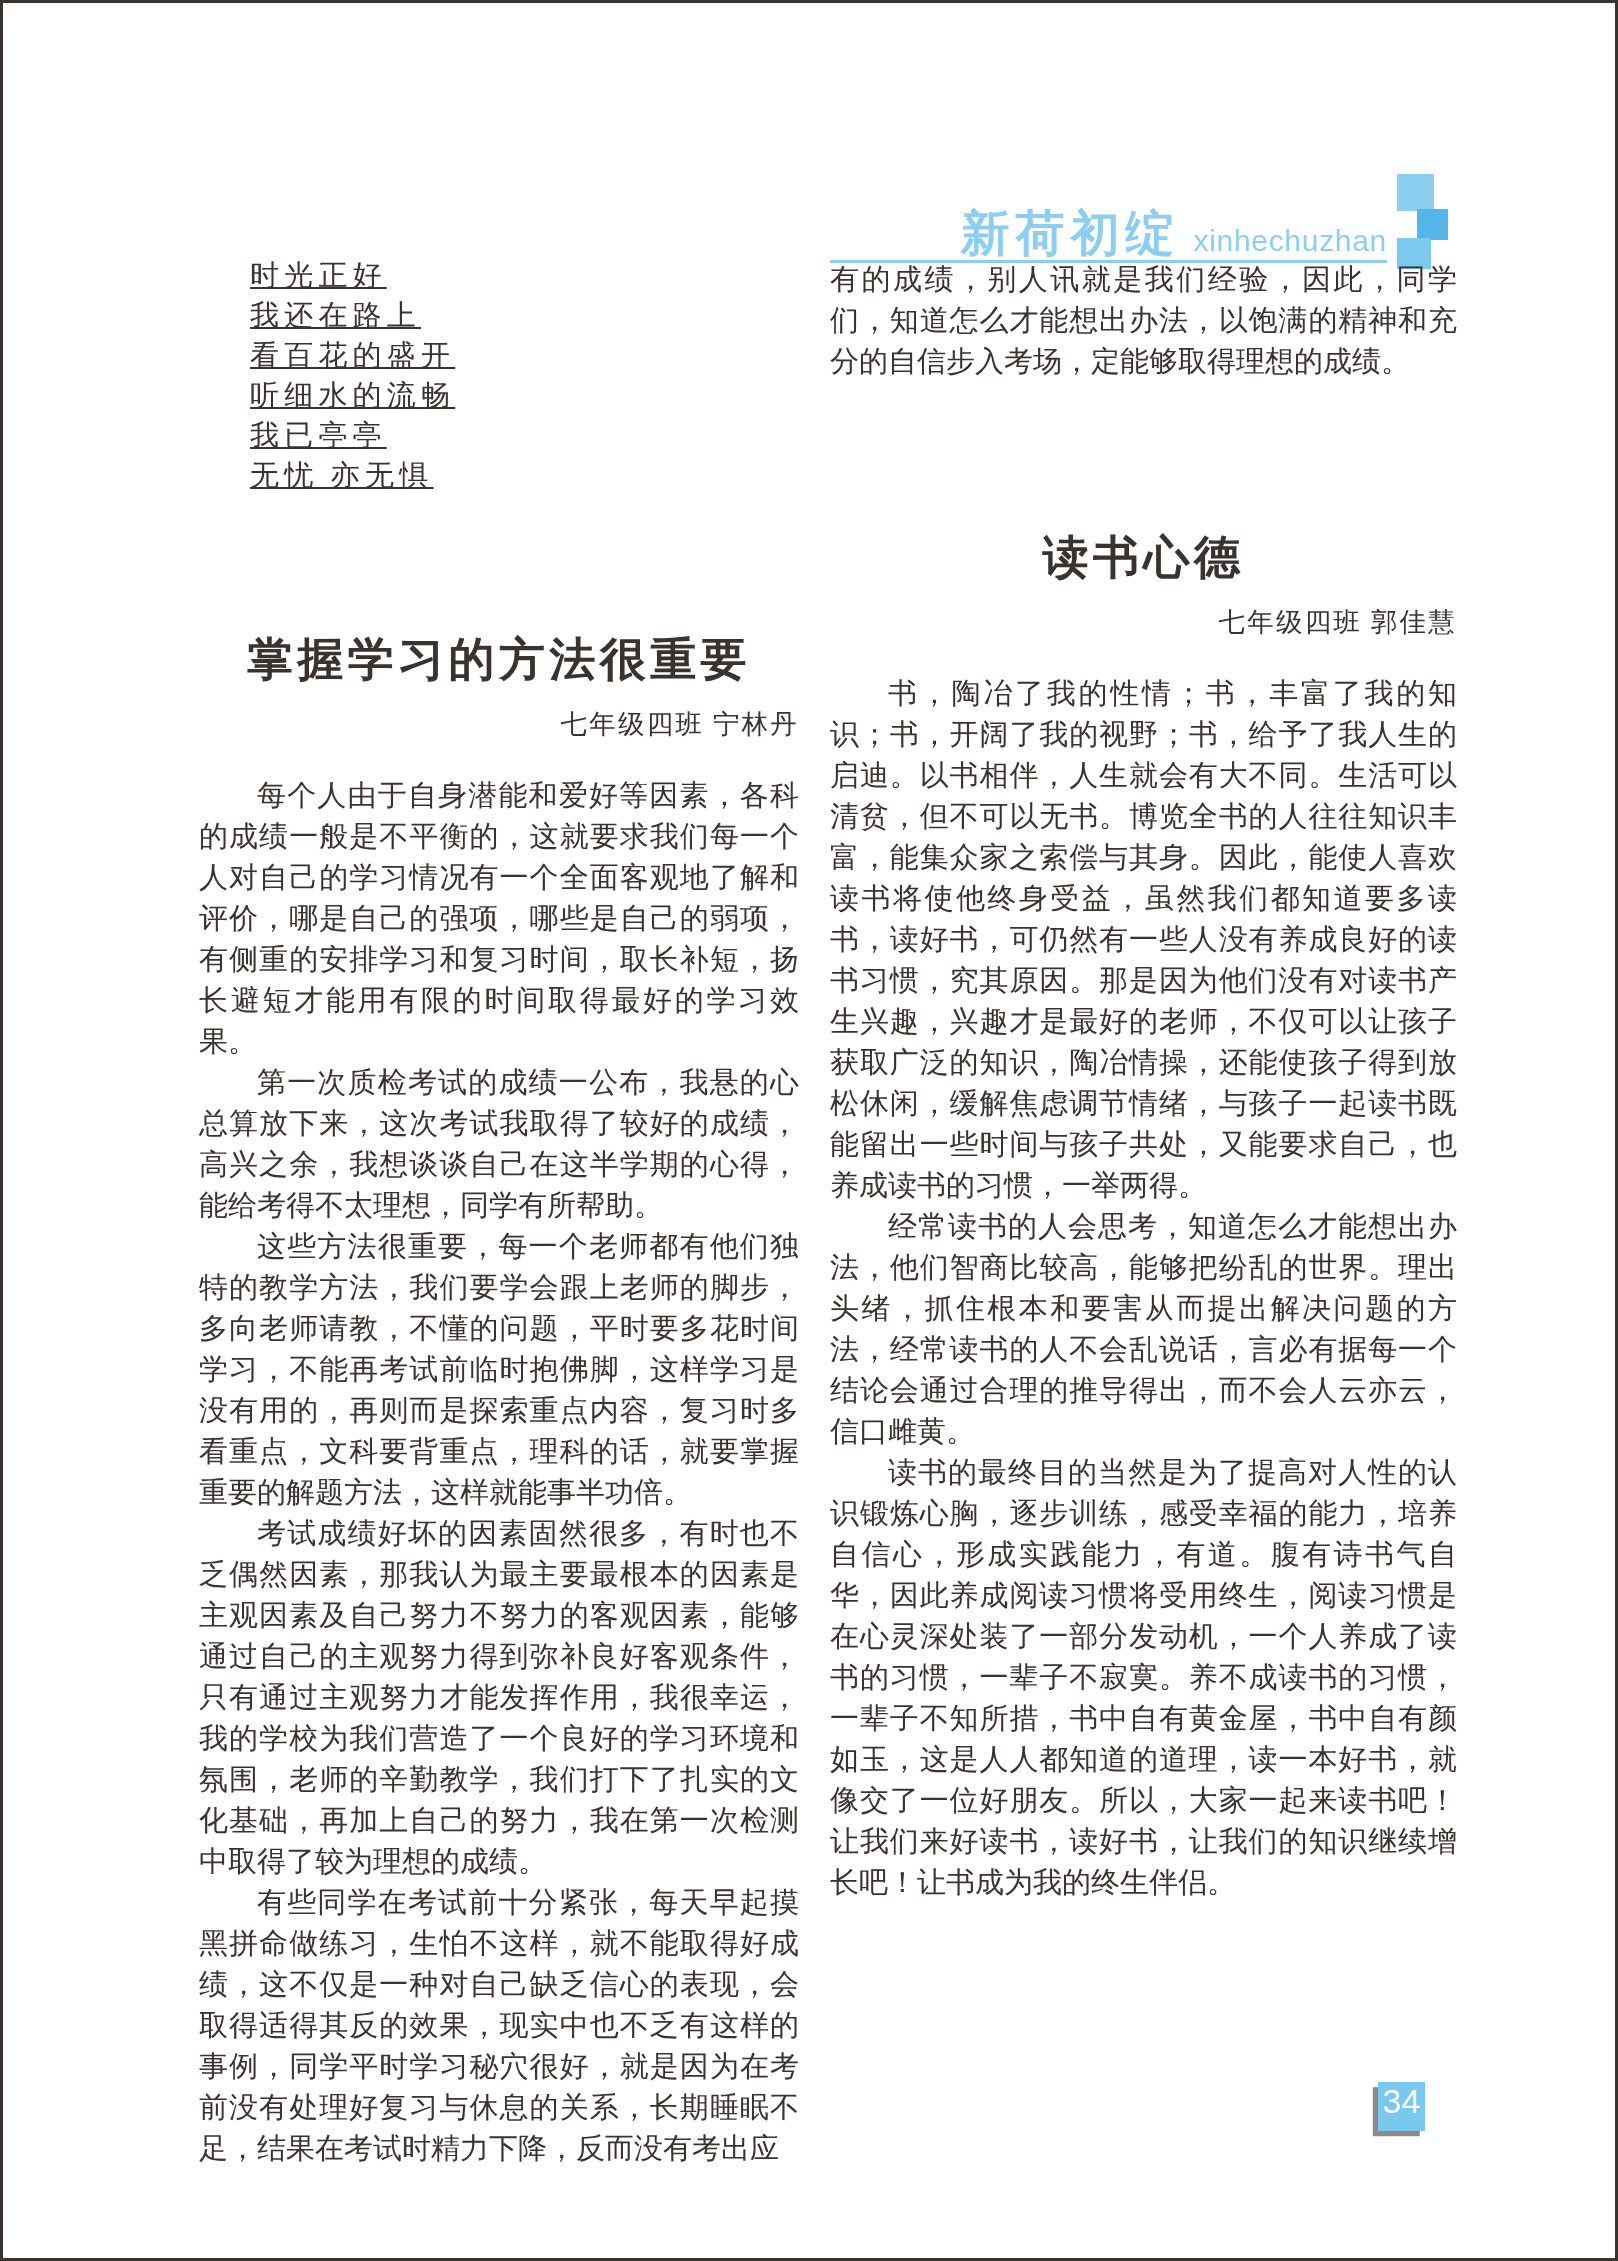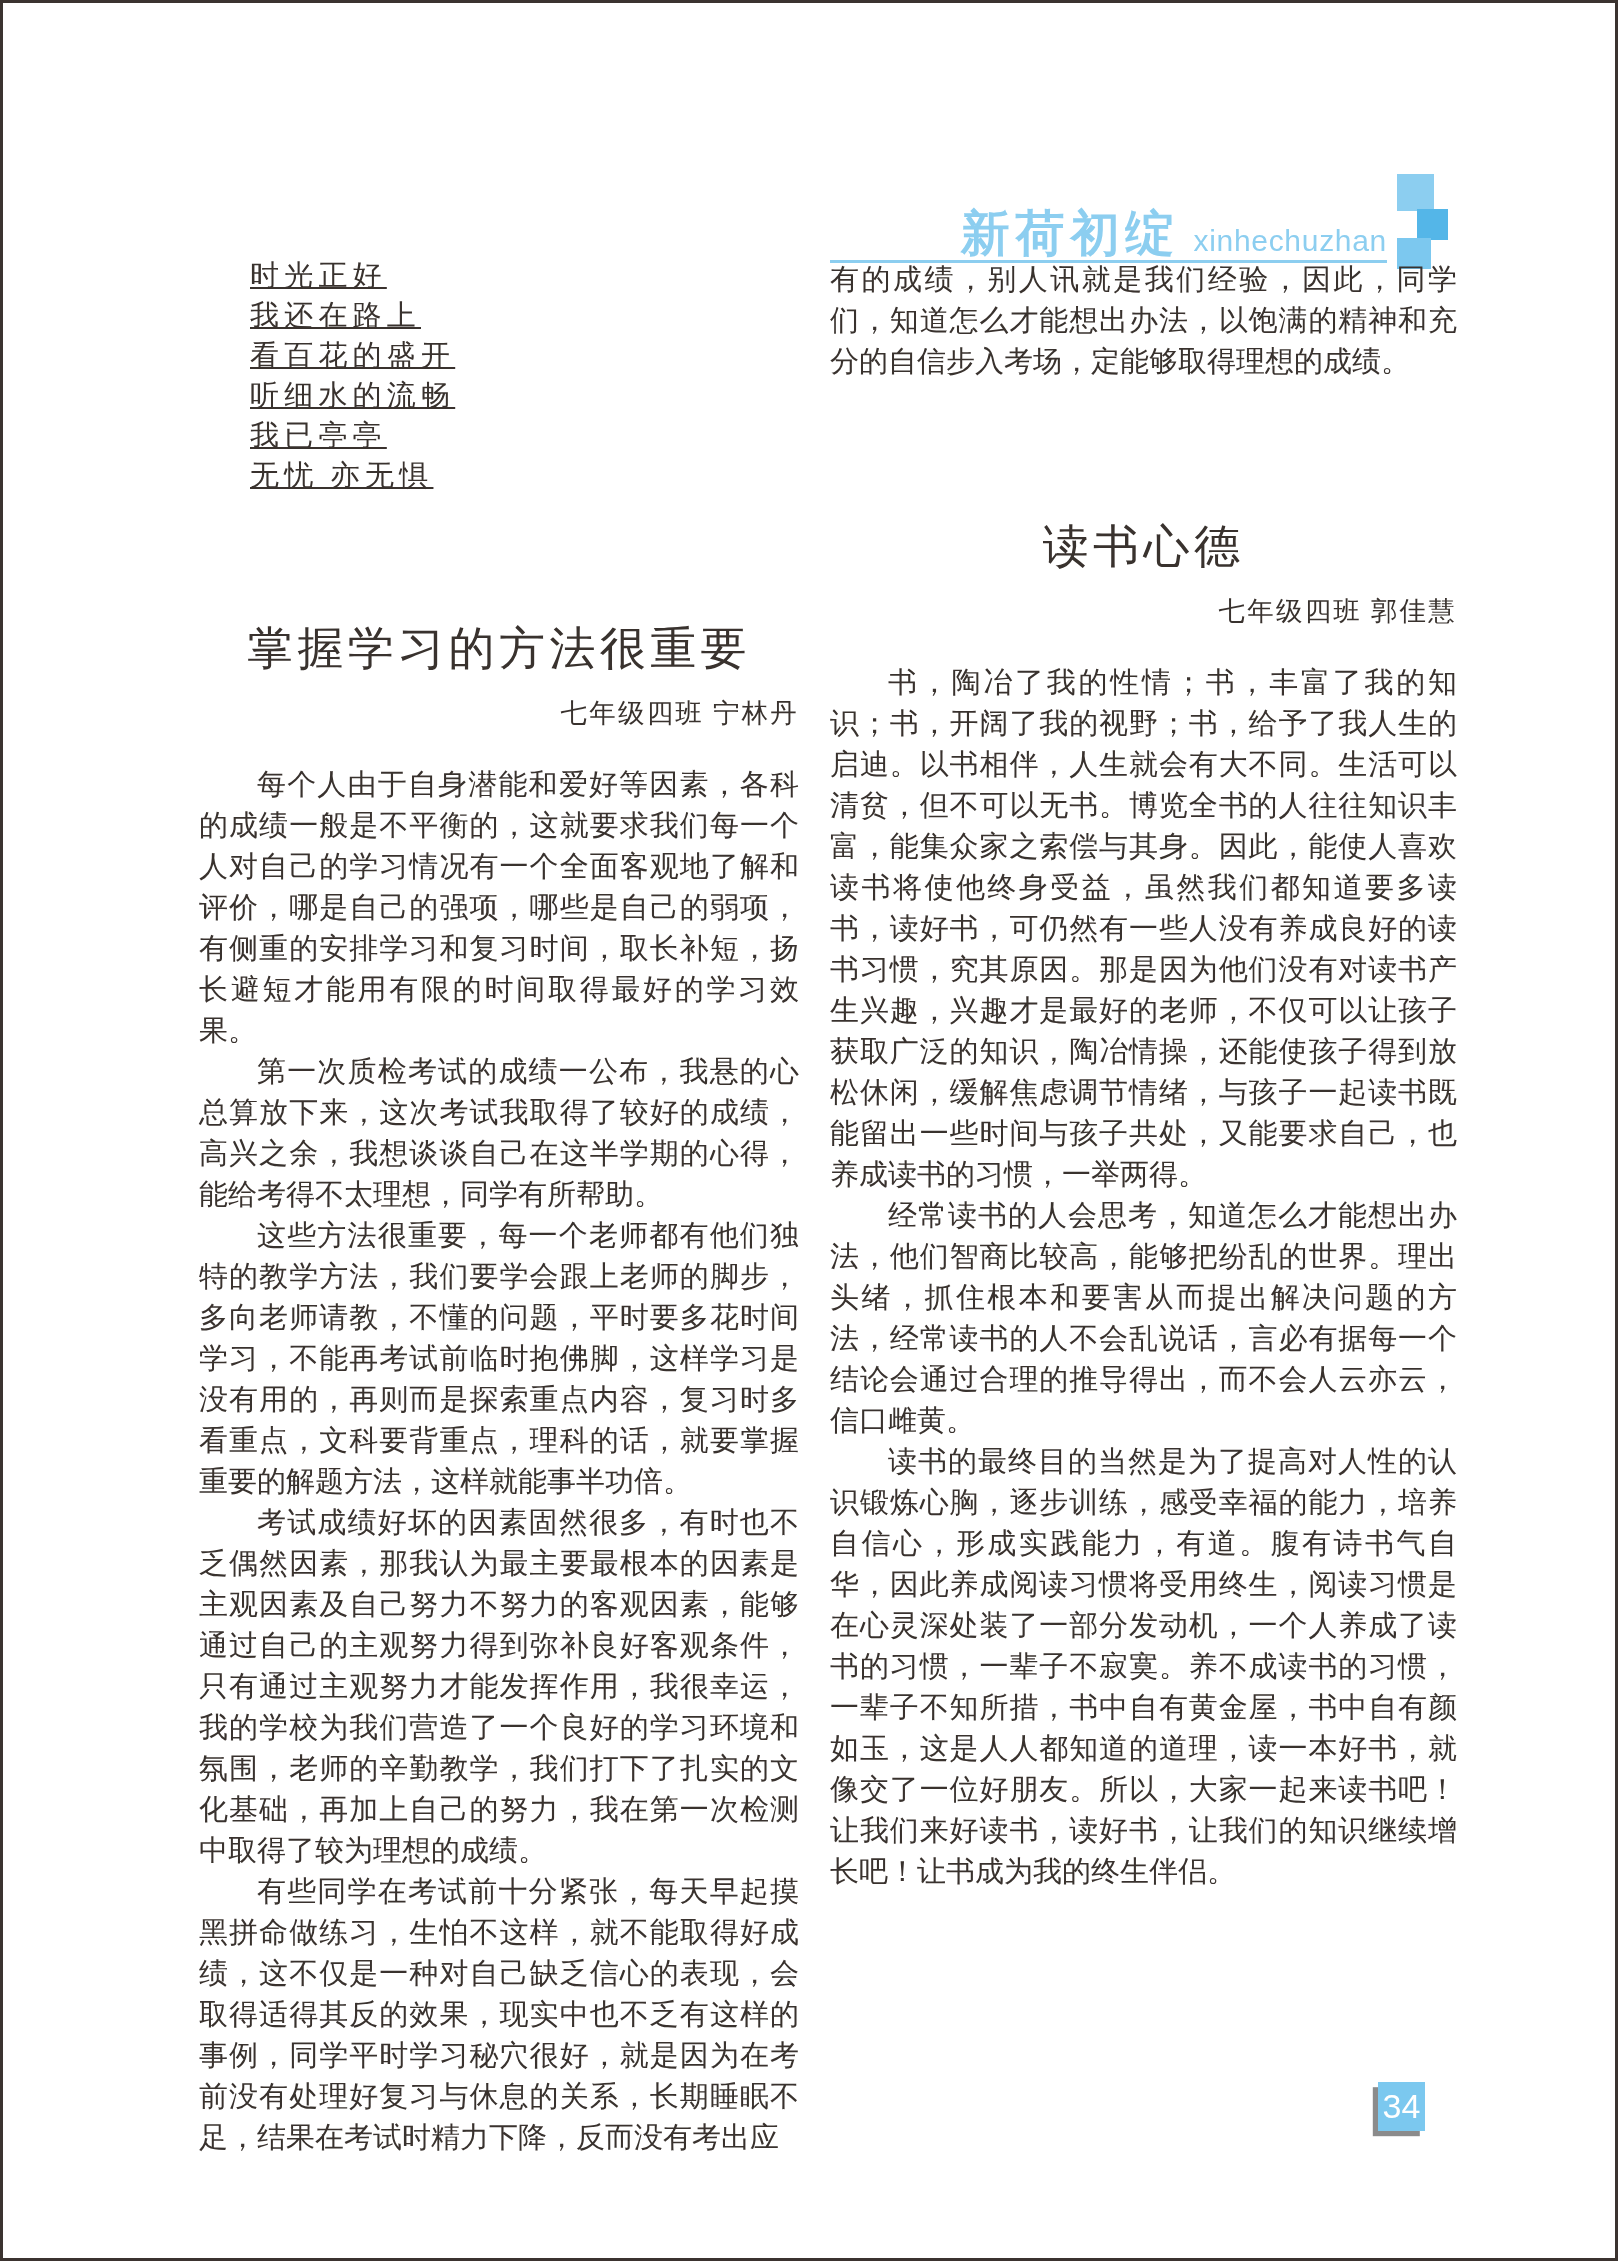--- a/index.html
+++ b/index.html
@@ -37,40 +37,40 @@
   
   .poem{
     position:absolute; left:250px; top:255px;
     font-size:29px; line-height:40px; letter-spacing:5.2px; white-space:pre;text-decoration:underline;
   }
   
   .article{position:absolute; box-sizing:border-box;}
   .article-left{left:199px; top:623px; width:600px;}
   .article-right{left:830px; top:521px; width:627px;}
   .article h2{
-    margin:0; text-align:center; font-size:46px; line-height:1.15;
-    font-weight:normal; letter-spacing:4.4px;
+    margin:11px; text-align:center; font-size:46px; line-height:1.15;
+    font-weight:bold; letter-spacing:4.4px;
   }
   .byline{
     text-align:right; font-size:26.5px; line-height:1.2; margin-top:22px;
     letter-spacing:2.2px;
   }
   .body-text{margin-top:34px;}
   .body-text p, .cont p{
     margin:0; font-size:29px; line-height:41px; text-align:justify;
     text-indent:2em;
   }
   .cont{position:absolute; left:830px; top:259px; width:627px;}
   .cont p{text-indent:0;}
   
   .page-num{
     position:absolute; left:1378px; top:2082px; width:47px; height:49px;
     background:var(--badge); box-shadow:-5.2px 5.2px 0 0 var(--badge-shadow);
     color:#ffffff; font-family:"Liberation Sans","DejaVu Sans",sans-serif;
-    font-size:34px; display:flex; align-items:center; justify-content:center;
+    font-size:34px; display:flex; align-items:flex-start; justify-content:center;
   }
 </style>
 </head>
 <body>
 
 <div class="page">
   <div class="page-frame"></div>
 
   <div class="masthead">
     <span class="logo-cn">新荷初绽</span>

